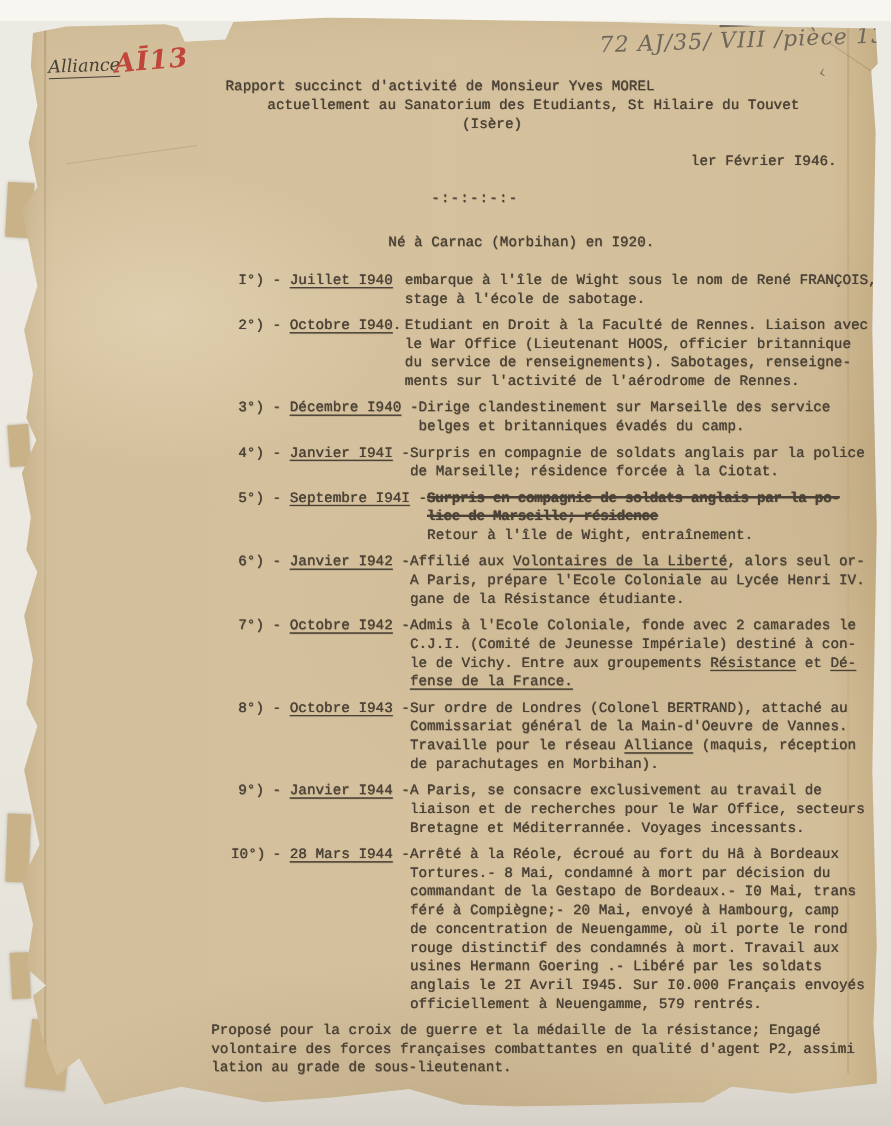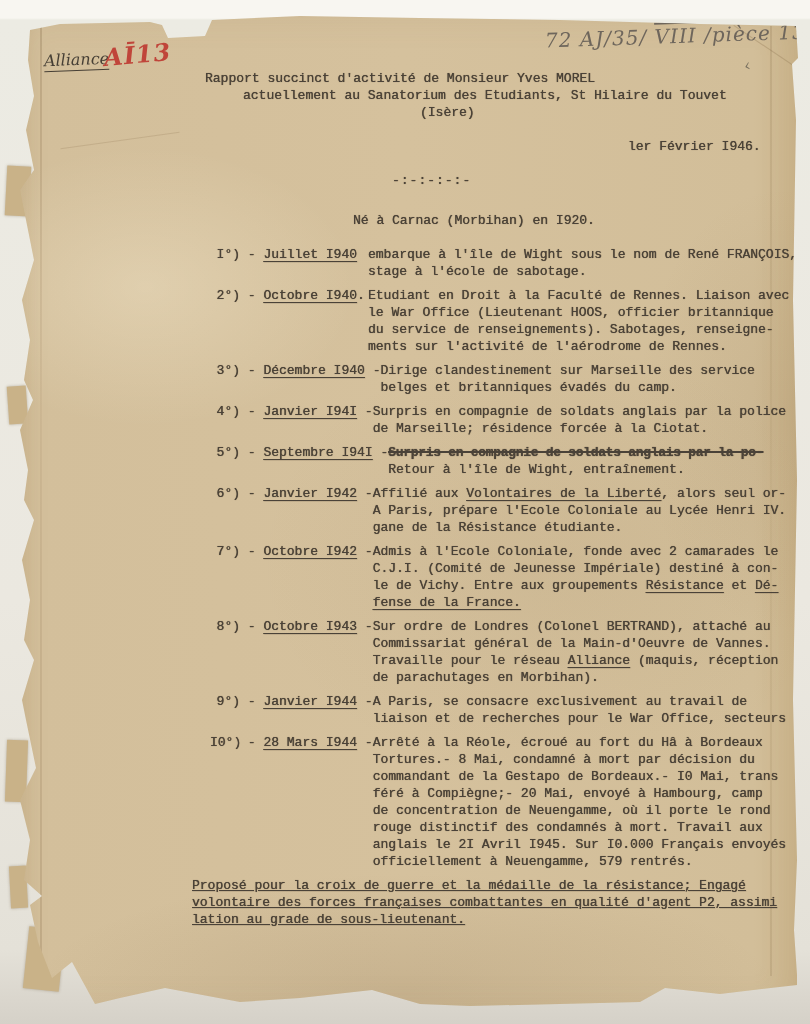--- a/index.html
+++ b/index.html
@@ -55,21 +55,21 @@
   .title3{margin:0 0 0 420px;}
   .dateline{margin:17px 12px 0 628px;}
   .sepline{margin:17px 0 0 392px;letter-spacing:1px;}
   .birthline{margin:23px 0 0 353px;}
   .items{margin-top:17px;}
   .item-row{display:flex;margin:0 0 7px 210px;}
   .item-label{flex:0 0 158px;white-space:pre;}
   .item-label .num{display:inline-block;width:30px;text-align:right;}
   .item-text{flex:0 0 402px;}
   .tline{white-space:pre;}
-  .footer{margin:5px 0 0 192px;text-decoration:underline;}
+  .footer{margin:5px 0 0 192px;}
 
   .hw{position:absolute;font-family:"DejaVu Serif",serif;font-style:italic;}
   .cote{left:545px;top:24px;width:262px;color:#6e665c;font-size:20px;transform:rotate(-2deg);letter-spacing:1px;white-space:nowrap;}
   .cote .ov{text-decoration:overline;text-decoration-thickness:1.5px;}
   .cote-tick{left:744px;top:56px;color:#78705f;font-size:16px;transform:rotate(-20deg);}
   .alliance-pencil{left:44px;top:50px;color:#463f35;font-size:16px;border-bottom:1.4px solid #463f35;padding-bottom:1px;transform:rotate(-2deg);}
   .alliance-red{left:104px;top:40px;color:#c0453a;font-size:24px;font-weight:700;transform:rotate(-5deg);letter-spacing:1px;}
 </style>
 </head>
 <body>
@@ -127,20 +127,21 @@
           <div class="item-label"><span class="num">4°)</span> - <span class="u">Janvier I94I</span><span> -</span></div>
           <div class="item-text">
             <div class="tline">Surpris en compagnie de soldats anglais par la police</div>
             <div class="tline">de Marseille; résidence forcée à la Ciotat.</div>
           </div>
         </div>
         <div class="item-row typed">
           <div class="item-label"><span class="num">5°)</span> - <span class="u">Septembre I94I</span><span> -</span></div>
           <div class="item-text">
             <div class="tline"><span class="xx">Surpris en compagnie de soldats anglais par la po-</span></div>
+            <div class="tline"><span class="xx">lice de Marseille; résidence</span></div>
             <div class="tline">Retour à l'île de Wight, entraînement.</div>
           </div>
         </div>
         <div class="item-row typed">
           <div class="item-label"><span class="num">6°)</span> - <span class="u">Janvier I942</span><span> -</span></div>
           <div class="item-text">
             <div class="tline">Affilié aux <span class="u">Volontaires de la Liberté</span>, alors seul or-</div>
             <div class="tline">A Paris, prépare l'Ecole Coloniale au Lycée Henri IV.</div>
             <div class="tline">gane de la Résistance étudiante.</div>
           </div>
@@ -161,31 +162,33 @@
             <div class="tline">Commissariat général de la Main-d'Oeuvre de Vannes.</div>
             <div class="tline">Travaille pour le réseau <span class="u">Alliance</span> (maquis, réception</div>
             <div class="tline">de parachutages en Morbihan).</div>
           </div>
         </div>
         <div class="item-row typed">
           <div class="item-label"><span class="num">9°)</span> - <span class="u">Janvier I944</span><span> -</span></div>
           <div class="item-text">
             <div class="tline">A Paris, se consacre exclusivement au travail de</div>
             <div class="tline">liaison et de recherches pour le War Office, secteurs</div>
+            <div class="tline">Bretagne et Méditerrannée. Voyages incessants.</div>
           </div>
         </div>
         <div class="item-row typed">
           <div class="item-label"><span class="num">I0°)</span> - <span class="u">28 Mars I944</span><span> -</span></div>
           <div class="item-text">
             <div class="tline">Arrêté à la Réole, écroué au fort du Hâ à Bordeaux</div>
             <div class="tline">Tortures.- 8 Mai, condamné à mort par décision du</div>
             <div class="tline">commandant de la Gestapo de Bordeaux.- I0 Mai, trans</div>
             <div class="tline">féré à Compiègne;- 20 Mai, envoyé à Hambourg, camp</div>
             <div class="tline">de concentration de Neuengamme, où il porte le rond</div>
             <div class="tline">rouge distinctif des condamnés à mort. Travail aux</div>
+            <div class="tline">usines Hermann Goering .- Libéré par les soldats</div>
             <div class="tline">anglais le 2I Avril I945. Sur I0.000 Français envoyés</div>
             <div class="tline">officiellement à Neuengamme, 579 rentrés.</div>
           </div>
         </div>
       </div>
     <div class="typed footer" id="footer">
         <div class="tline">Proposé pour la croix de guerre et la médaille de la résistance; Engagé</div>
         <div class="tline">volontaire des forces françaises combattantes en qualité d'agent P2, assimi</div>
         <div class="tline">lation au grade de sous-lieutenant.</div>
       </div>

